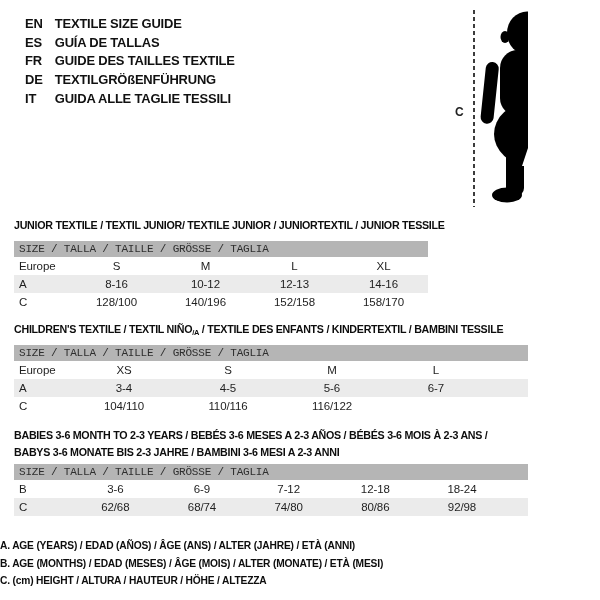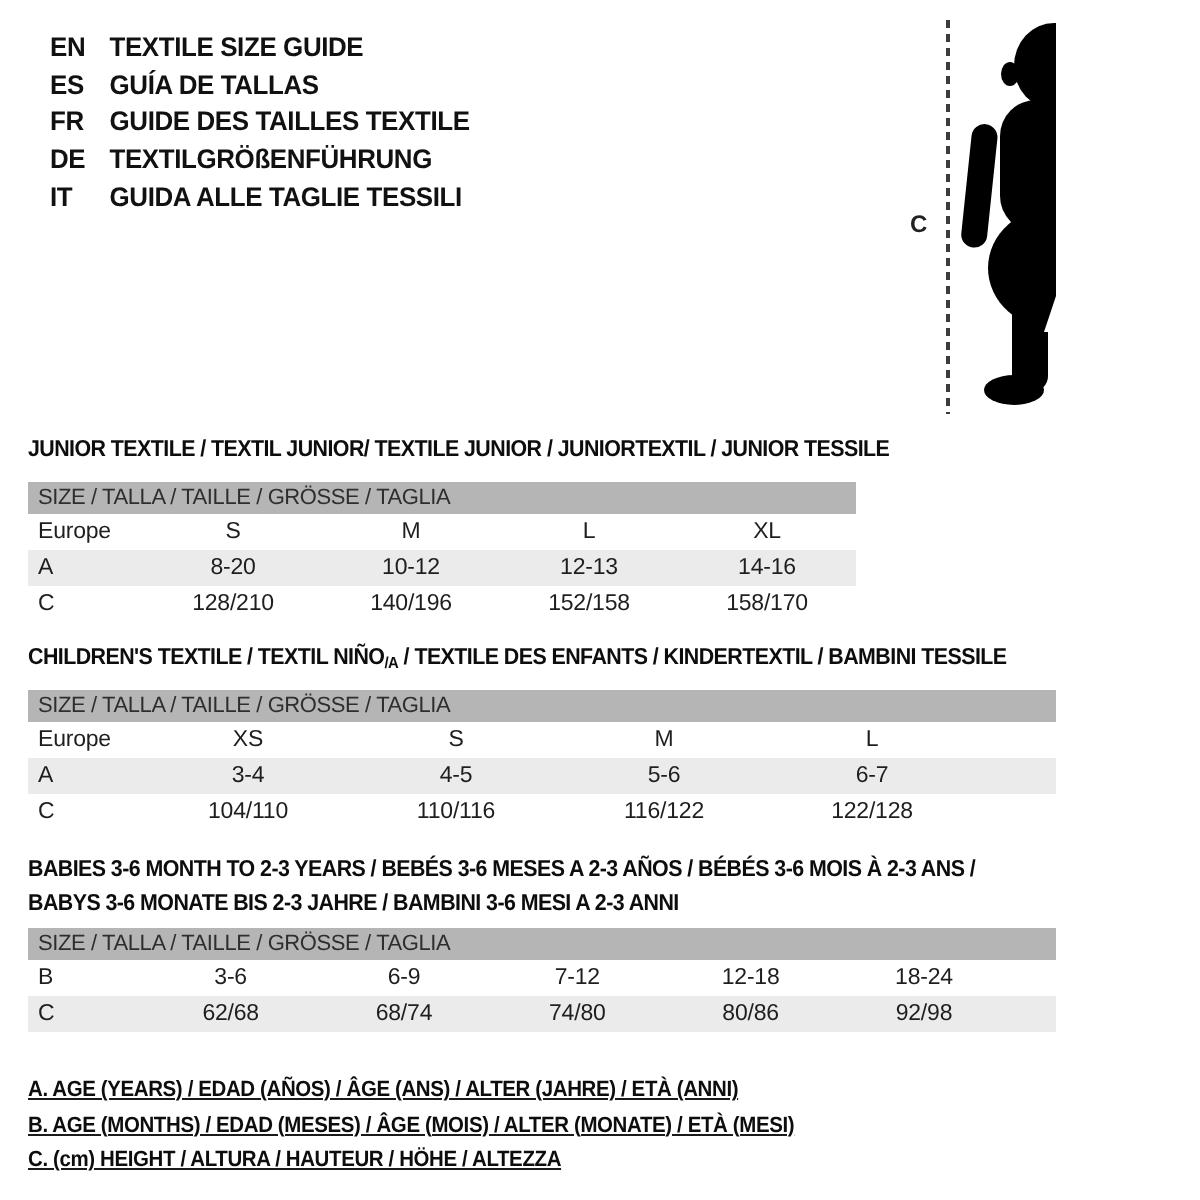--- a/index.html
+++ b/index.html
@@ -31,29 +31,29 @@
   #children-title{top:321px;}
   #babies-title{top:427px;}
   .subsc{font-size:8px;vertical-align:-2px;}
 
   
   .stable{position:absolute;left:14px;}
   #junior-table{top:241px;width:414px;}
   #children-table{top:345px;width:578px;}
   #babies-table{top:464px;width:578px;}
   .sbar{height:16px;line-height:16px;background:var(--bar-bg);padding-left:5px;
-        font-size:11px;color:#2e2e2e;letter-spacing:-0.2px;white-space:nowrap;}
+        font-size:11px;color:#2e2e2e;letter-spacing:-0.2px;white-space:nowrap;font-family:Liberation Mono, monospace;}
   .srow{display:grid;height:18px;line-height:18px;font-size:11.5px;color:#1e1e1e;
         letter-spacing:-0.1px;}
   .srow.alt{background:var(--row-alt-bg);}
   .slabel{padding-left:5px;text-align:left;}
   .sval{text-align:center;}
 
   
-  .notes{position:absolute;left:14px;top:537px;text-decoration:underline;}
+  .notes{position:absolute;left:0;top:537px;}
   .note-line{font-weight:bold;font-size:11px;line-height:17.5px;letter-spacing:-0.2px;
              color:#0d0d0d;white-space:nowrap;transform:scaleX(0.93);transform-origin:0 50%;}
 </style>
 </head>
 <body>
 
 <div class="sheet">
 
   <div class="langs">
       <div class="lang-row">
@@ -116,28 +116,28 @@
       <div class="sbar">SIZE / TALLA / TAILLE / GRÖSSE / TAGLIA</div>
       <div class="srow" style="grid-template-columns: 58px repeat(4, 1fr);">
         <span class="slabel">Europe</span>
         <span class="sval">S</span>
         <span class="sval">M</span>
         <span class="sval">L</span>
         <span class="sval">XL</span>
       </div>
       <div class="srow alt" style="grid-template-columns: 58px repeat(4, 1fr);">
         <span class="slabel">A</span>
-        <span class="sval">8-20</span>
+        <span class="sval">8-16</span>
         <span class="sval">10-12</span>
         <span class="sval">12-13</span>
         <span class="sval">14-16</span>
       </div>
       <div class="srow" style="grid-template-columns: 58px repeat(4, 1fr);">
         <span class="slabel">C</span>
-        <span class="sval">128/210</span>
+        <span class="sval">128/100</span>
         <span class="sval">140/196</span>
         <span class="sval">152/158</span>
         <span class="sval">158/170</span>
       </div>
     </div>
 
   <div class="section-title" id="children-title"><span>CHILDREN'S TEXTILE / TEXTIL NIÑO</span><span class="subsc">/A</span><span> / TEXTILE DES ENFANTS / KINDERTEXTIL / BAMBINI TESSILE</span></div>
   <div class="stable" id="children-table">
       <div class="sbar">SIZE / TALLA / TAILLE / GRÖSSE / TAGLIA</div>
       <div class="srow" style="grid-template-columns: 58px repeat(5, 1fr);">
@@ -154,21 +154,20 @@
         <span class="sval">4-5</span>
         <span class="sval">5-6</span>
         <span class="sval">6-7</span>
         <span class="sval">7-8</span>
       </div>
       <div class="srow" style="grid-template-columns: 58px repeat(5, 1fr);">
         <span class="slabel">C</span>
         <span class="sval">104/110</span>
         <span class="sval">110/116</span>
         <span class="sval">116/122</span>
-        <span class="sval">122/128</span>
       </div>
     </div>
 
   <div class="section-title" id="babies-title">
     <div>BABIES 3-6 MONTH TO 2-3 YEARS / BEBÉS 3-6 MESES A 2-3 AÑOS / BÉBÉS 3-6 MOIS À 2-3 ANS /</div>
     <div>BABYS 3-6 MONATE BIS 2-3 JAHRE / BAMBINI 3-6 MESI A 2-3 ANNI</div>
   </div>
   <div class="stable" id="babies-table">
       <div class="sbar">SIZE / TALLA / TAILLE / GRÖSSE / TAGLIA</div>
       <div class="srow" style="grid-template-columns: 58px repeat(6, 1fr);">

